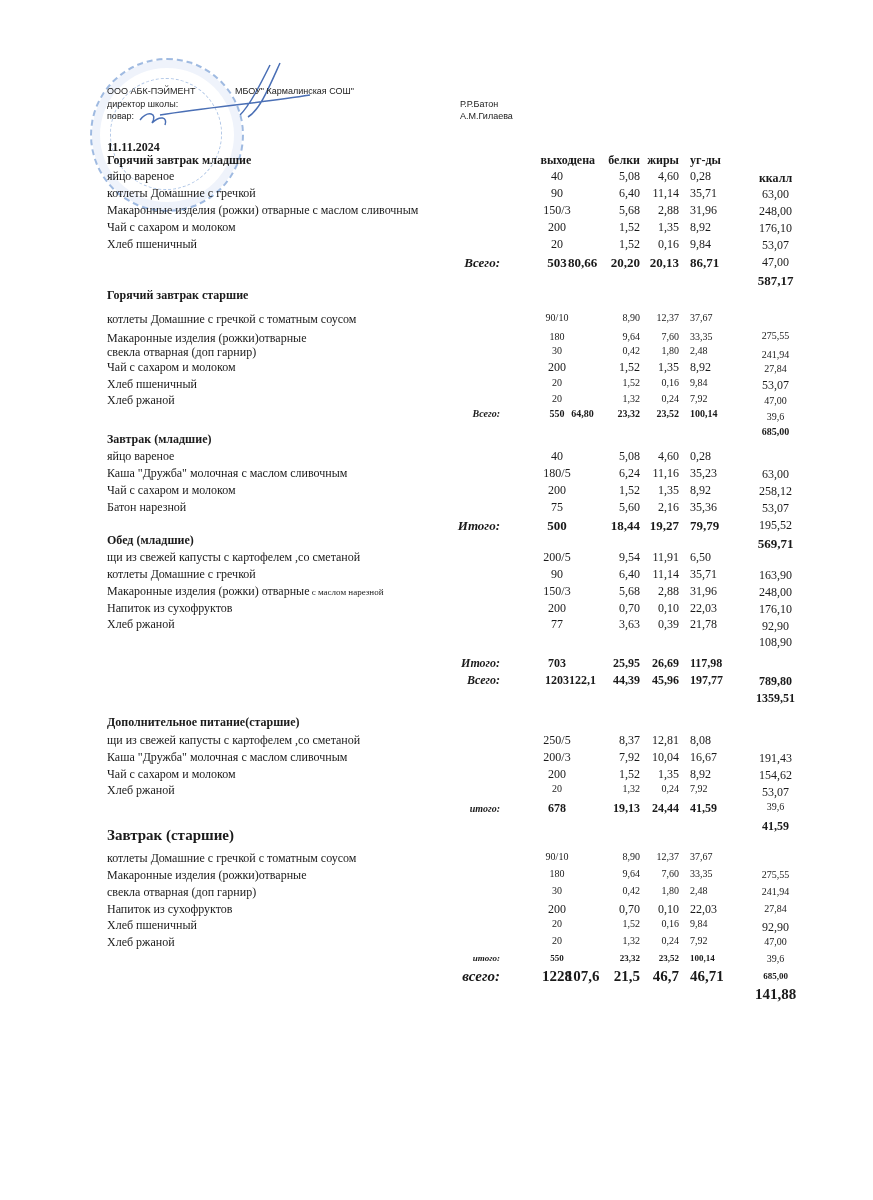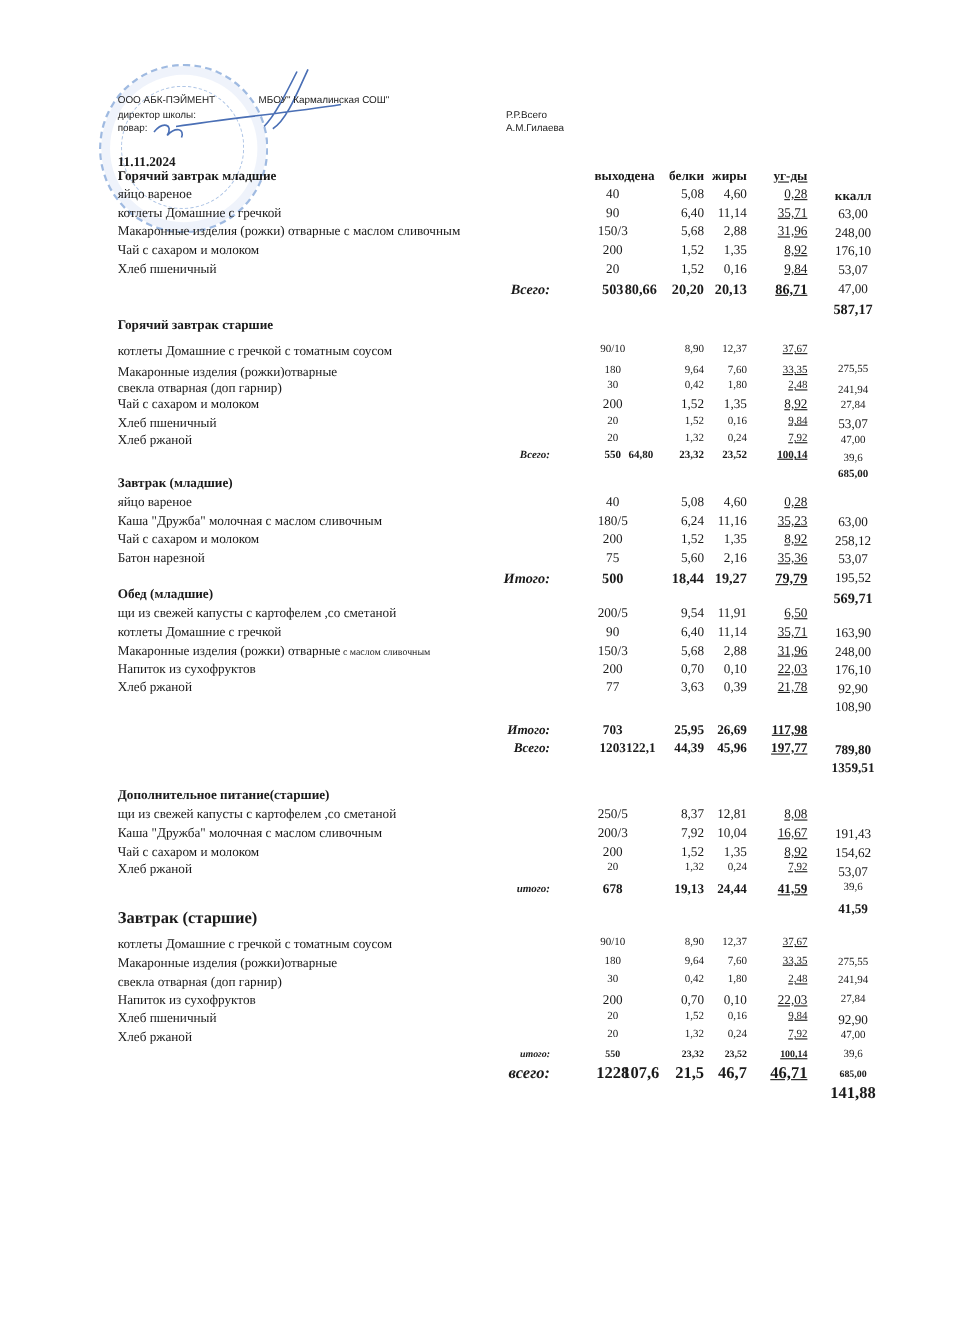--- a/index.html
+++ b/index.html
@@ -23,39 +23,39 @@
   .row span { position: absolute; white-space: nowrap; }
   .name { left: 107px; }
   .b { font-weight: bold; }
   .sm { font-size: 10px; }
   .lg { font-size: 15px; }
   .c-lbl { left: 440px; width: 60px; text-align: right; font-style: italic; }
   .c-out { left: 527px; width: 60px; text-align: center; }
   .c-price { left: 560px; width: 45px; text-align: center; }
   .c-b { left: 606px; width: 34px; text-align: right; }
   .c-z { left: 643px; width: 36px; text-align: right; }
-  .c-u { left: 690px; width: 44px; text-align: right; text-decoration: underline; }
+  .c-u { left: 690px; width: 44px; text-align: left; }
   .c-k { left: 748px; width: 55px; text-align: center; margin-top: 18px; }
   .note { font-size: 9px; }
 </style>
 </head>
 <body>
 
 <div class="stamp">
     <div class="stamp-inner"></div>
   </div>
 <svg class="sig" style="left:120px;top:55px" width="200" height="80">
   <path d="M150 10 C140 30 130 50 120 60 M160 8 C150 30 140 55 128 62 M40 60 C90 52 140 48 190 40" stroke="#4a6fb5" stroke-width="1.5" fill="none"></path>
   <path d="M20 65 C28 55 38 58 32 68 C40 60 48 62 45 70" stroke="#4a6fb5" stroke-width="1.5" fill="none"></path>
 </svg>
 
 <div class="hdr" style="left:107px;top:86px">ООО АБК-ПЭЙМЕНТ</div>
 <div class="hdr" style="left:235px;top:86px">МБОУ" Кармалинская СОШ"</div>
 <div class="hdr" style="left:107px;top:99px">директор школы:</div>
-<div class="hdr" style="left:460px;top:99px">Р.Р.Всего</div>
+<div class="hdr" style="left:460px;top:99px">Р.Р.Батон</div>
 <div class="hdr" style="left:107px;top:111px">повар:</div>
 <div class="hdr" style="left:460px;top:111px">А.М.Гилаева</div>
 <div class="date">11.11.2024</div>
 
 <div class="row b" style="top:153px">
   <span class="name">Горячий завтрак  младшие</span>
   <span class="c-out">выход</span>
   <span class="c-price">цена</span>
   <span class="c-b">белки</span>
   <span class="c-z">жиры</span>
@@ -230,21 +230,21 @@
   </div>
 <div class="row" style="top:567px">
     <span class="name">котлеты Домашние с гречкой</span>
     <span class="c-out">90</span>
     <span class="c-b">6,40</span>
     <span class="c-z">11,14</span>
     <span class="c-u">35,71</span>
     <span class="c-k">248,00</span>
   </div>
 <div class="row" style="top:584px">
-    <span class="name"><span style="position:static">Макаронные изделия (рожки) отварные</span><span style="position:static" class="note"> с маслом сливочным</span></span>
+    <span class="name"><span style="position:static">Макаронные изделия (рожки) отварные</span><span style="position:static" class="note"> с маслом нарезной</span></span>
     <span class="c-out">150/3</span>
     <span class="c-b">5,68</span>
     <span class="c-z">2,88</span>
     <span class="c-u">31,96</span>
     <span class="c-k">176,10</span>
   </div>
 <div class="row" style="top:601px">
     <span class="name">Напиток из сухофруктов</span>
     <span class="c-out">200</span>
     <span class="c-b">0,70</span>

